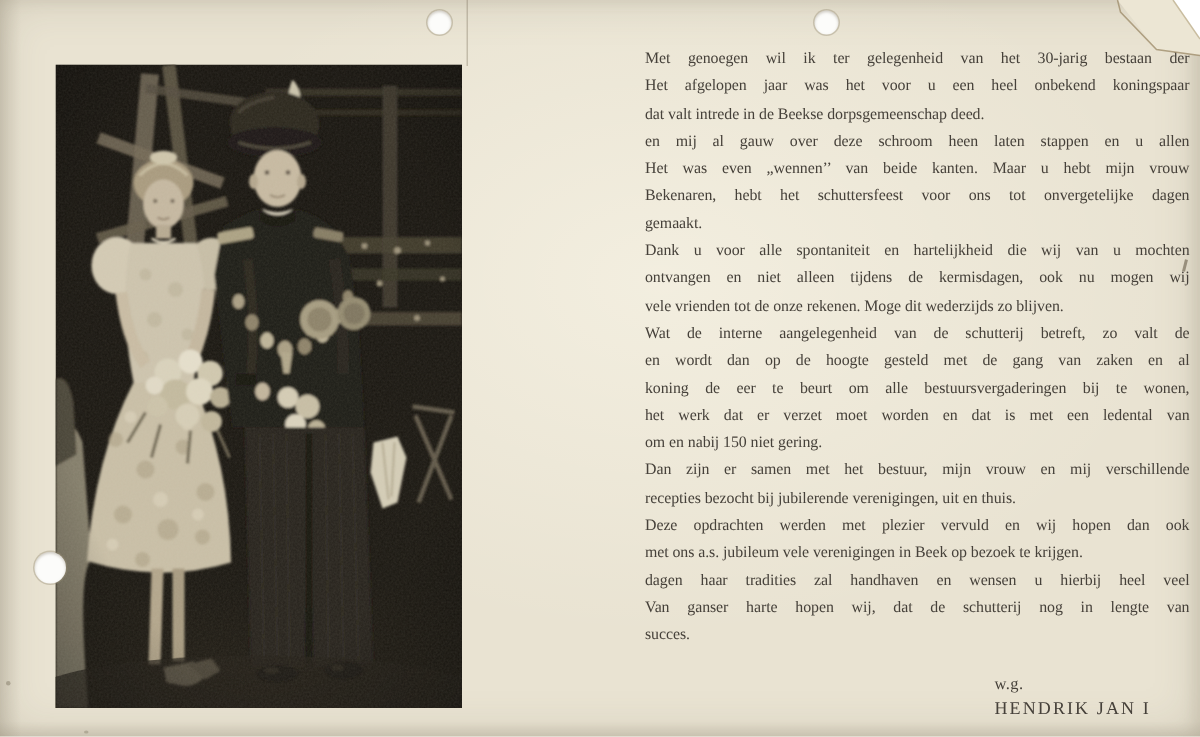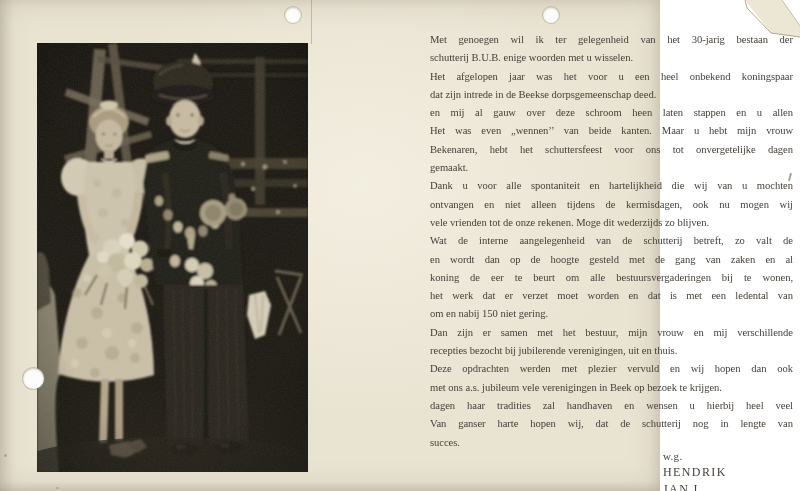--- a/index.html
+++ b/index.html
@@ -1,18 +1,18 @@
 <!DOCTYPE html>
 <html><head>
 <meta charset="utf-8">
 <style>
   html,body{margin:0;padding:0;}
   body{width:800px;height:491px;overflow:hidden;background:#ffffff;}
   .page{
-    position:relative;width:660px;height:491px;
+    position:relative;width:800px;height:491px;
     background:
       radial-gradient(ellipse at 55% 38%, rgba(255,252,240,.45) 0%, rgba(255,252,240,0) 55%),
       linear-gradient(90deg, rgba(110,102,84,.18) 0, rgba(110,102,84,0) 14px),
       linear-gradient(0deg, rgba(110,102,84,.12) 0, rgba(110,102,84,0) 10px),
       #e9e3d2;
     box-shadow: inset 0 0 30px rgba(120,110,88,.22), inset -4px 0 10px rgba(120,110,88,.15);
     font-family:"Liberation Serif","DejaVu Serif",serif;
   }
   .photo-wrap{position:absolute;left:37px;top:43px;width:271px;height:429px;}
   .photo-wrap svg{display:block;}
@@ -222,23 +222,22 @@
       </g>
 
       <ellipse cx="135" cy="422" rx="155" ry="28" fill="#231f18" opacity="0.7"></ellipse>
       <rect width="271" height="429" fill="url(#vig)"></rect>
       <rect width="271" height="429" filter="url(#grain)" opacity="0.5"></rect>
     </svg>
   </div>
 
   <div class="text-col">
     <div class="ln">Met genoegen wil ik ter gelegenheid van het 30-jarig bestaan der</div>
-    <div class="ln last">schutterij B.U.B. enige woorden met u wisselen.</div>
     <div class="ln">Het afgelopen jaar was het voor u een heel onbekend koningspaar</div>
-    <div class="ln last">dat zijn intrede in de Beekse dorpsgemeenschap deed.</div>
+    <div class="ln last">dat valt intrede in de Beekse dorpsgemeenschap deed.</div>
     <div class="ln">en mij al gauw over deze schroom heen laten stappen en u allen</div>
     <div class="ln">Het was even „wennen’’ van beide kanten. Maar u hebt mijn vrouw</div>
     <div class="ln">Bekenaren, hebt het schuttersfeest voor ons tot onvergetelijke dagen</div>
     <div class="ln last">gemaakt.</div>
     <div class="ln">Dank u voor alle spontaniteit en hartelijkheid die wij van u mochten</div>
     <div class="ln">ontvangen en niet alleen tijdens de kermisdagen, ook nu mogen wij</div>
     <div class="ln last">vele vrienden tot de onze rekenen. Moge dit wederzijds zo blijven.</div>
     <div class="ln">Wat de interne aangelegenheid van de schutterij betreft, zo valt de</div>
     <div class="ln">en wordt dan op de hoogte gesteld met de gang van zaken en al</div>
     <div class="ln">koning de eer te beurt om alle bestuursvergaderingen bij te wonen,</div>

